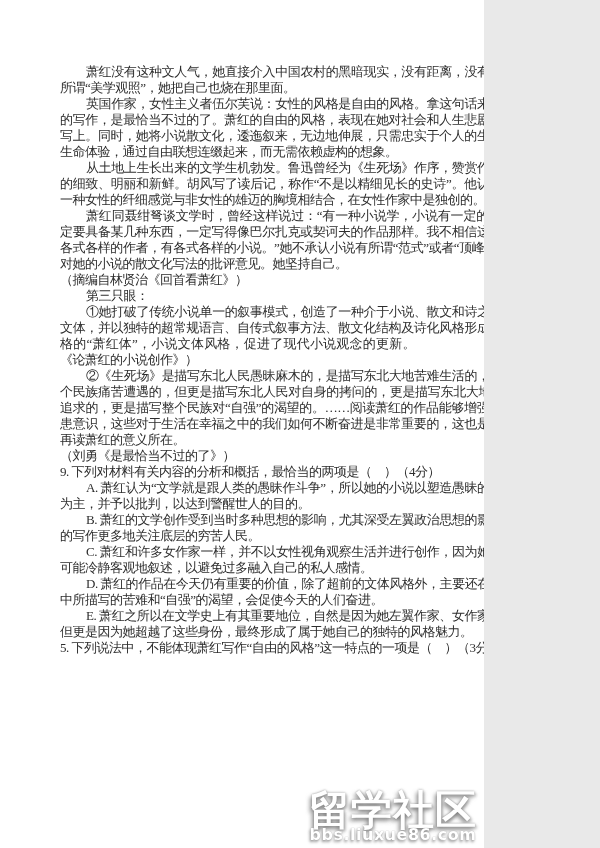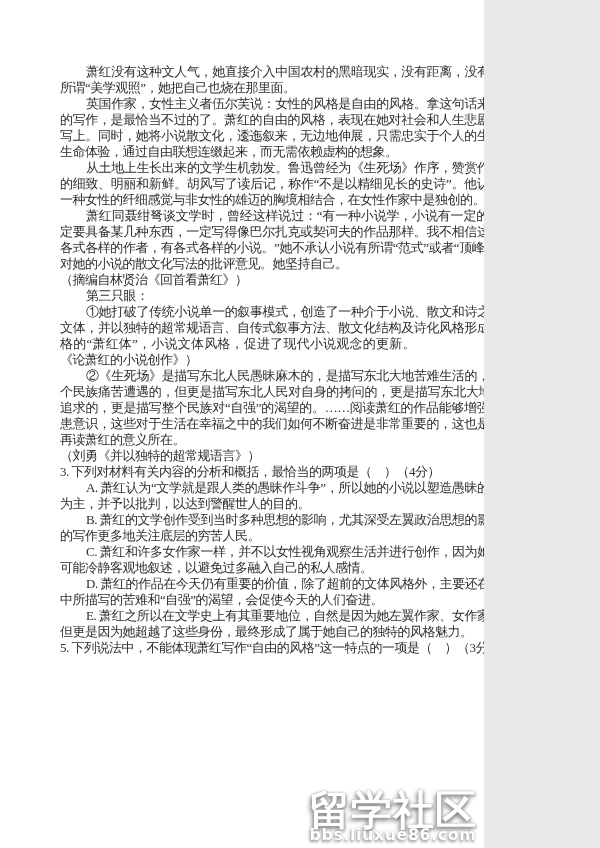--- a/index.html
+++ b/index.html
@@ -72,22 +72,22 @@
 <div class="page">
   <div class="content">
     <p class="para">萧红没有这种文人气，她直接介入中国农村的黑暗现实，没有距离，没有创作家的所谓“美学观照”，她把自己也烧在那里面。</p>
     <p class="para">英国作家，女性主义者伍尔芙说：女性的风格是自由的风格。拿这句话来概括萧红的写作，是最恰当不过的了。萧红的自由的风格，表现在她对社会和人生悲剧的诗性书写上。同时，她将小说散文化，逶迤叙来，无边地伸展，只需忠实于个人的生活经验和生命体验，通过自由联想连缀起来，而无需依赖虚构的想象。</p>
     <p class="para">从土地上生长出来的文学生机勃发。鲁迅曾经为《生死场》作序，赞赏作者的描写的细致、明丽和新鲜。胡风写了读后记，称作“不是以精细见长的史诗”。他认为作者把一种女性的纤细感觉与非女性的雄迈的胸境相结合，在女性作家中是独创的。</p>
     <p class="para">萧红同聂绀弩谈文学时，曾经这样说过：“有一种小说学，小说有一定的写法，一定要具备某几种东西，一定写得像巴尔扎克或契诃夫的作品那样。我不相信这一套，有各式各样的作者，有各式各样的小说。”她不承认小说有所谓“范式”或者“顶峰”，不同意对她的小说的散文化写法的批评意见。她坚持自己。</p>
     <p class="attribution">（摘编自林贤治《回首看萧红》）</p>
     <p class="para">第三只眼：</p>
     <p class="para"><span>①她打破了传统小说单一的叙事模式，创造了一种介于小说、散文和诗之间的边缘文体，并以独特的超常规语言、自传式叙事方法、散文化结构及诗化风格形成了别具一格的“萧红体”，小说文体风格，促进了现代小说观念的更新。</span><span class="inline-gap"></span><span>（徐晓红《论萧红的小说创作》）</span></p>
     <p class="para">②《生死场》是描写东北人民愚昧麻木的，是描写东北大地苦难生活的，是描写整个民族痛苦遭遇的，但更是描写东北人民对自身的拷问的，更是描写东北大地对“生”的追求的，更是描写整个民族对“自强”的渴望的。……阅读萧红的作品能够增强人们的忧患意识，这些对于生活在幸福之中的我们如何不断奋进是非常重要的，这也是今天我们再读萧红的意义所在。</p>
-    <p class="attribution">（刘勇《并以独特的超常规语言》）</p>
-    <p class="question">3. 下列对材料有关内容的分析和概括，最恰当的两项是（　）（4分）</p>
+    <p class="attribution">（刘勇《是最恰当不过的了》）</p>
+    <p class="question">9. 下列对材料有关内容的分析和概括，最恰当的两项是（　）（4分）</p>
     <p class="para">A. 萧红认为“文学就是跟人类的愚昧作斗争”，所以她的小说以塑造愚昧的人物形象为主，并予以批判，以达到警醒世人的目的。</p>
     <p class="para">B. 萧红的文学创作受到当时多种思想的影响，尤其深受左翼政治思想的影响，使她的写作更多地关注底层的穷苦人民。</p>
     <p class="para">C. 萧红和许多女作家一样，并不以女性视角观察生活并进行创作，因为她们想要尽可能冷静客观地叙述，以避免过多融入自己的私人感情。</p>
     <p class="para">D. 萧红的作品在今天仍有重要的价值，除了超前的文体风格外，主要还在于她作品中所描写的苦难和“自强”的渴望，会促使今天的人们奋进。</p>
     <p class="para">E. 萧红之所以在文学史上有其重要地位，自然是因为她左翼作家、女作家的身份，但更是因为她超越了这些身份，最终形成了属于她自己的独特的风格魅力。</p>
     <p class="question">5. 下列说法中，不能体现萧红写作“自由的风格”这一特点的一项是（　）（3分）</p>
   </div>
 
   <div class="watermark">
     <div class="wm-title">留学社区</div>

